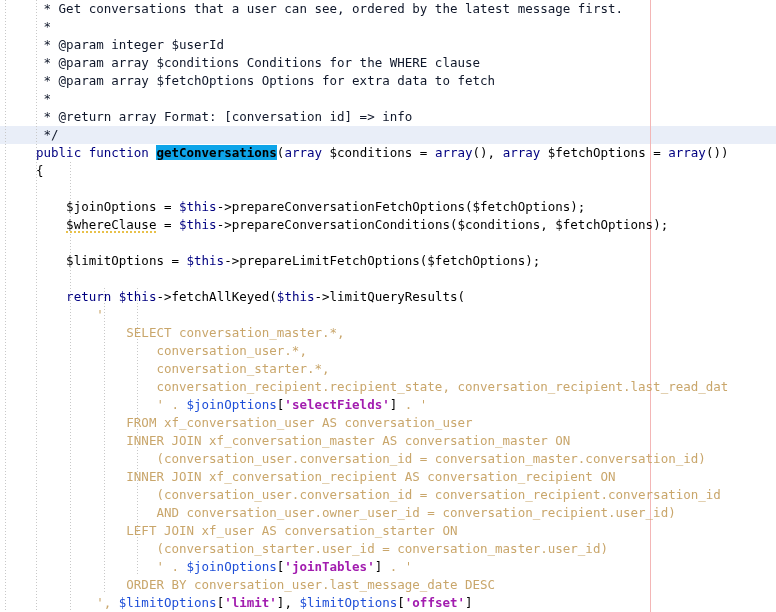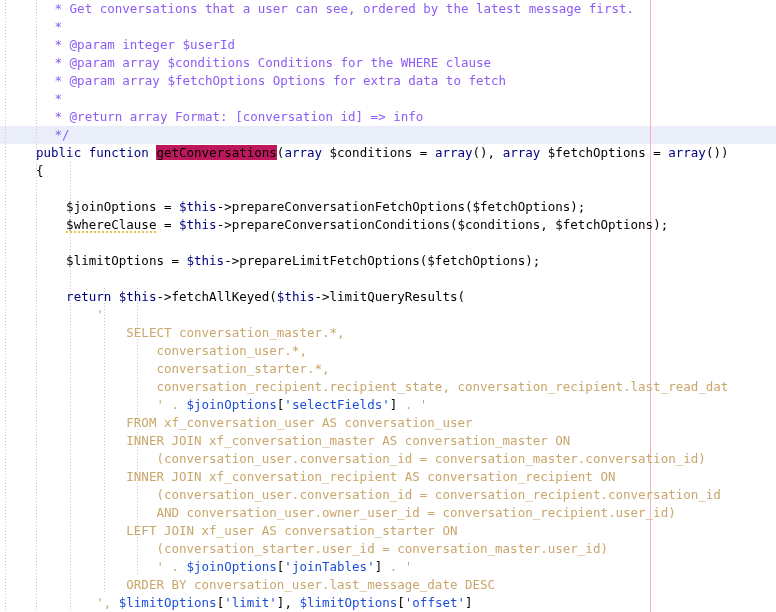--- a/index.html
+++ b/index.html
@@ -74,30 +74,30 @@
     white-space: pre;
   }
   .line {
     height: 18px;
     line-height: 18px;
     white-space: pre;
     padding-left: 36px;
   }
 
   
-  .t-comment   { color: #8b5cf6; margin-left: 11px; }
+  .t-comment   { color: #0f172a; }
   .t-keyword   { color: #000080; font-weight: normal; }
   .t-default   { color: #000000; }
   .t-string    { color: #c9a66b; }
   .t-strvar    { color: #1d4ed8; }
-  .t-strkey    { color: #1d4ed8; }
+  .t-strkey    { color: #a21caf; font-weight: bold; }
   .t-method-hl {
     color: #000000;
-    font-weight: normal;
-    background: #be185d;
+    font-weight: bold;
+    background: #0ea5e9;
   }
   .t-warn {
     background-image: linear-gradient(to right,
       #e8c14a 0px, #e8c14a 2px, transparent 2px, transparent 4px);
     background-size: 4px 2px;
     background-repeat: repeat-x;
     background-position: bottom left;
     padding-bottom: 1px;
     text-align: right;
   }

